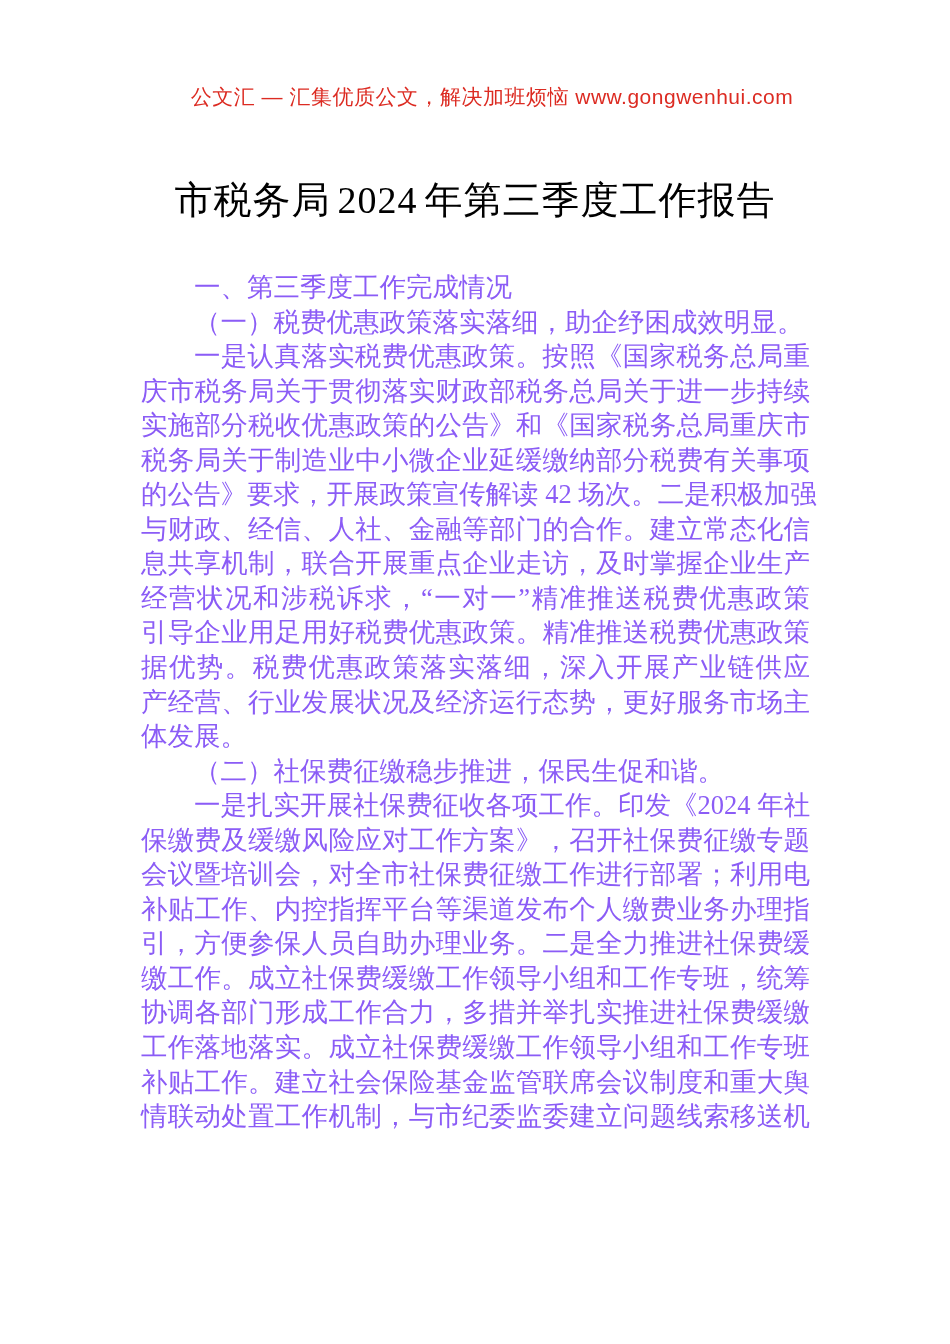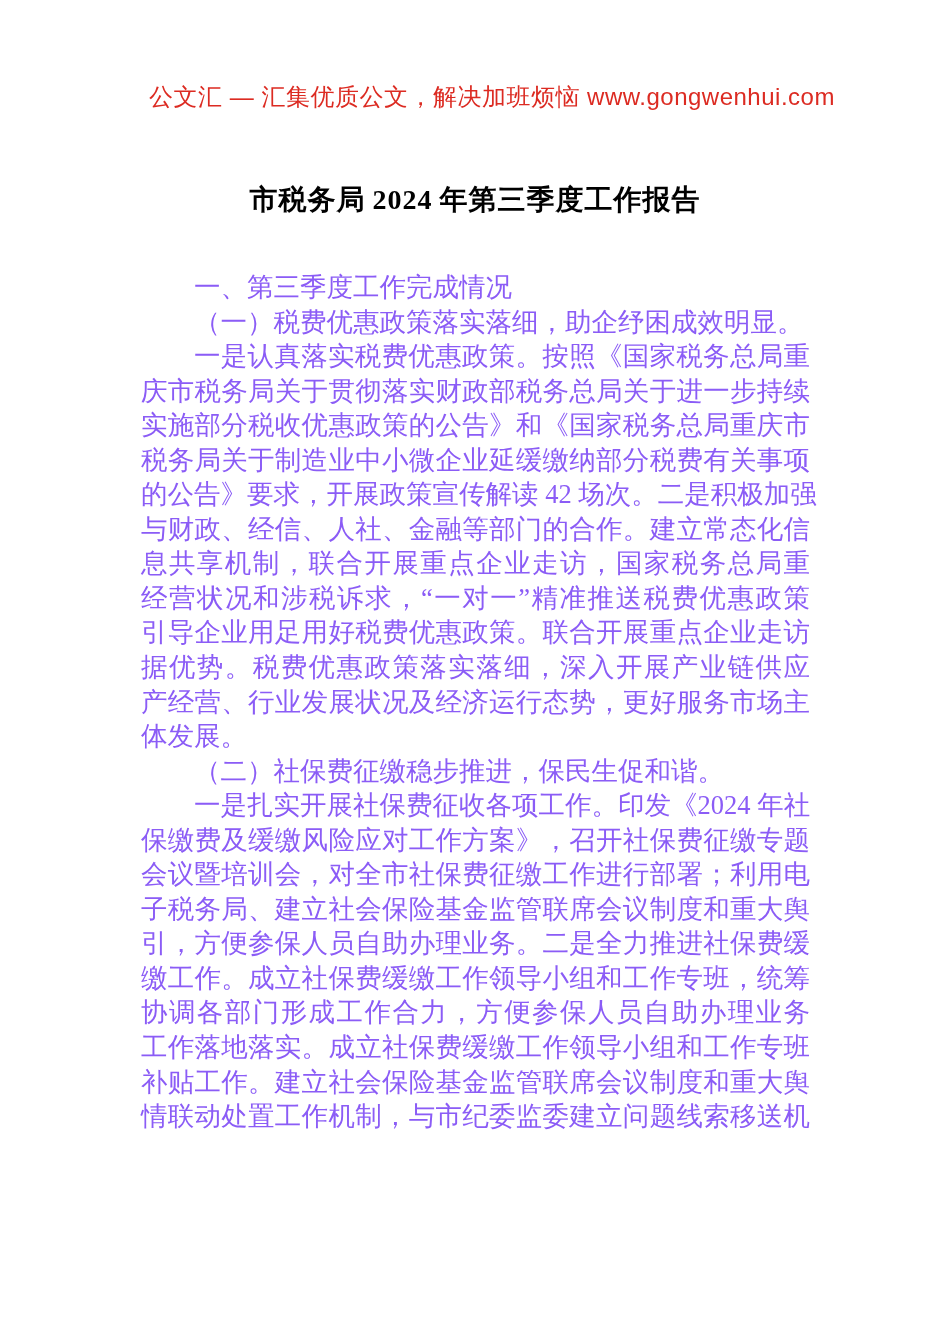--- a/index.html
+++ b/index.html
@@ -13,31 +13,31 @@
     margin: 0 auto;
     background: #ffffff;
     overflow: hidden;
   }
 
   .watermark {
     margin-top: 84px;
     padding-left: 34px;
     text-align: center;
     font-family: "Liberation Sans", sans-serif;
-    font-size: 24px;
+    font-size: 21px;
     line-height: 26px;
     letter-spacing: 0.5px;
   }
 
   .doc-title {
     margin-top: 68px;
     text-align: center;
     font-family: "Liberation Serif", serif;
-    font-weight: bold;
-    font-size: 28px;
+    font-weight: normal;
+    font-size: 38px;
     line-height: 44px;
     color: #000;
     letter-spacing: 1px;
   }
   .doc-title .year { margin: 0 7px; font-family: "Liberation Serif", serif; }
 
   .doc-body {
     margin: 48px 140px 0 141px;
     font-size: 26.5px;
     color: #8b5cf6;
@@ -63,32 +63,32 @@
 
   <div class="doc-body">
       <div class="line indent no-stretch">一、第三季度工作完成情况</div>
       <div class="line indent no-stretch">（一）税费优惠政策落实落细，助企纾困成效明显。</div>
       <div class="line indent">一是认真落实税费优惠政策。按照《国家税务总局重</div>
       <div class="line">庆市税务局关于贯彻落实财政部税务总局关于进一步持续</div>
       <div class="line">实施部分税收优惠政策的公告》和《国家税务总局重庆市</div>
       <div class="line">税务局关于制造业中小微企业延缓缴纳部分税费有关事项</div>
       <div class="line">的公告》要求，开展政策宣传解读 42 场次。二是积极加强</div>
       <div class="line">与财政、经信、人社、金融等部门的合作。建立常态化信</div>
-      <div class="line">息共享机制，联合开展重点企业走访，国家税务总局重</div>
+      <div class="line">息共享机制，联合开展重点企业走访，及时掌握企业生产</div>
       <div class="line">经营状况和涉税诉求，“一对一”精准推送税费优惠政策</div>
-      <div class="line">引导企业用足用好税费优惠政策。联合开展重点企业走访</div>
+      <div class="line">引导企业用足用好税费优惠政策。精准推送税费优惠政策</div>
       <div class="line">据优势。税费优惠政策落实落细，深入开展产业链供应</div>
       <div class="line">产经营、行业发展状况及经济运行态势，更好服务市场主</div>
       <div class="line no-stretch">体发展。</div>
       <div class="line indent no-stretch">（二）社保费征缴稳步推进，保民生促和谐。</div>
       <div class="line indent">一是扎实开展社保费征收各项工作。印发《2024 年社</div>
       <div class="line">保缴费及缓缴风险应对工作方案》，召开社保费征缴专题</div>
       <div class="line">会议暨培训会，对全市社保费征缴工作进行部署；利用电</div>
-      <div class="line">子税务局、建立社会保险基金监管联席会议制度和重大舆</div>
+      <div class="line">补贴工作、内控指挥平台等渠道发布个人缴费业务办理指</div>
       <div class="line">引，方便参保人员自助办理业务。二是全力推进社保费缓</div>
       <div class="line">缴工作。成立社保费缓缴工作领导小组和工作专班，统筹</div>
-      <div class="line">协调各部门形成工作合力，方便参保人员自助办理业务</div>
+      <div class="line">协调各部门形成工作合力，多措并举扎实推进社保费缓缴</div>
       <div class="line">工作落地落实。成立社保费缓缴工作领导小组和工作专班</div>
       <div class="line">补贴工作。建立社会保险基金监管联席会议制度和重大舆</div>
       <div class="line">情联动处置工作机制，与市纪委监委建立问题线索移送机</div>
     </div>
 
 </div>
 
 </body></html>

